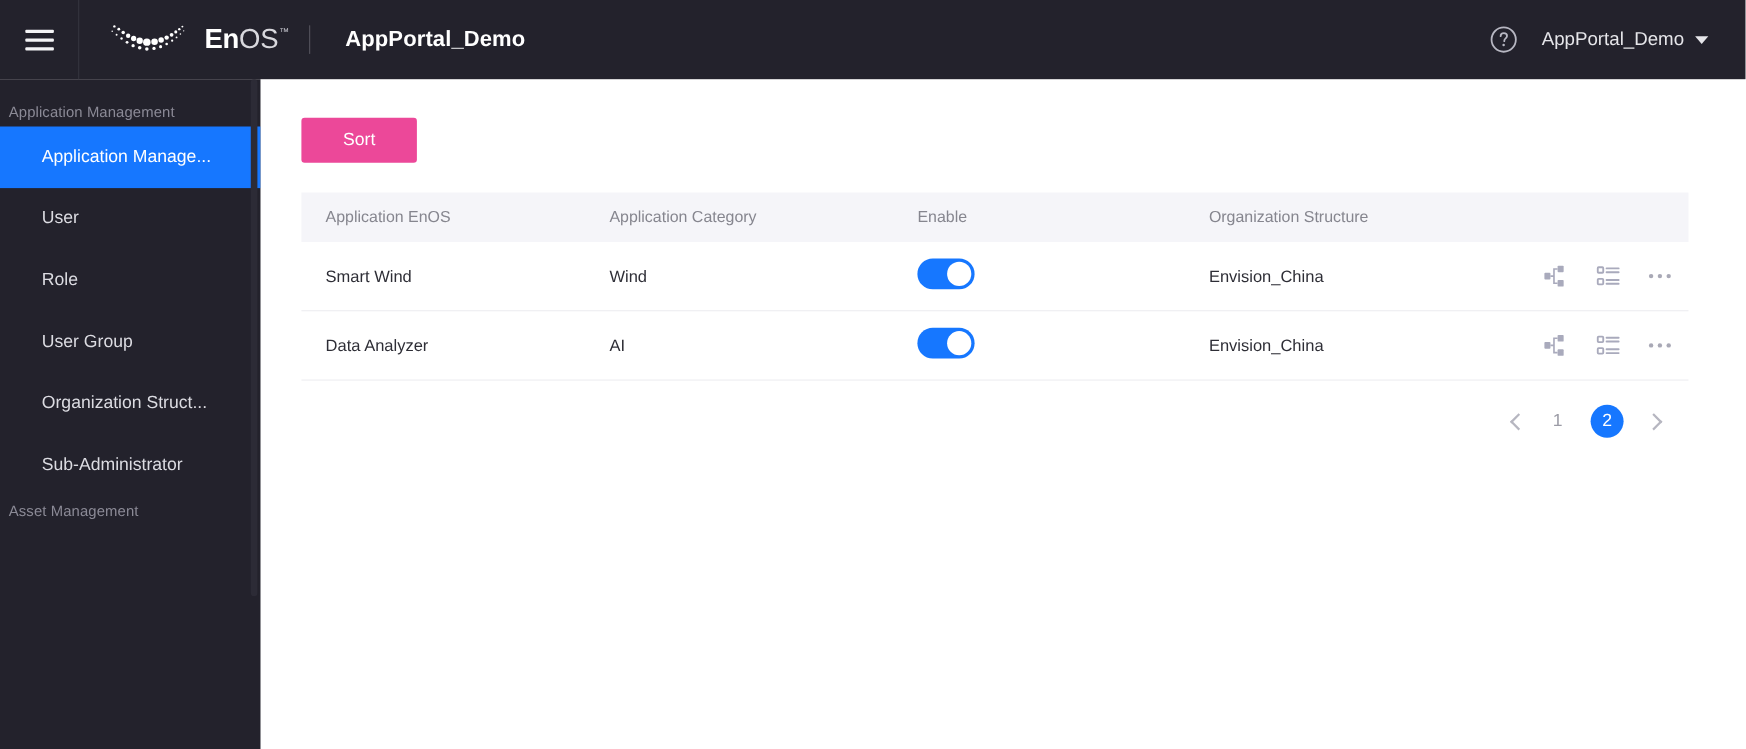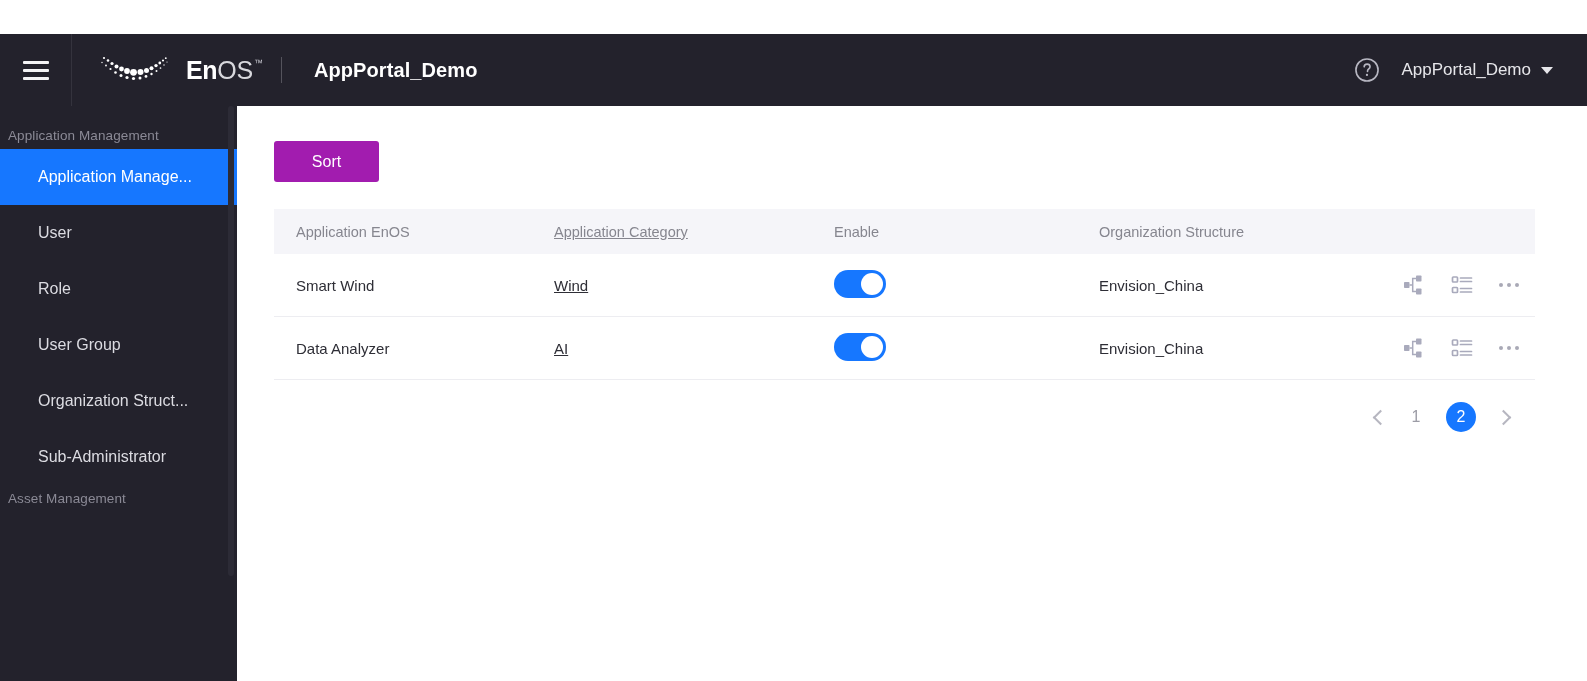--- a/index.html
+++ b/index.html
@@ -9,21 +9,21 @@
     background: #ffffff;
     overflow: hidden;
   }
   #app { position: relative; width: 1587px; height: 681px; display: flex; flex-direction: column; }
 
   
   .header {
     height: 72px; min-height: 72px;
     background: #23222c;
     display: flex; align-items: center;
-    position: relative; z-index: 5; margin-top: 34px;
+    position: relative; z-index: 5;
   }
   .hamburger-wrap {
     width: 72px; height: 72px;
     display: flex; align-items: center; justify-content: center;
     cursor: pointer;
     border-right: 1px solid #34333d;
   }
   .hamburger { width: 26px; height: 19px; display: flex; flex-direction: column; justify-content: space-between; }
   .hamburger span { display: block; height: 3px; background: #f4f4f6; border-radius: 1px; }
 
@@ -75,21 +75,21 @@
     background: #2c2b36; border-radius: 3px;
   }
 
   
   .main {
     flex: 1; background: #ffffff; position: relative;
     padding: 35px 52px 0 37px;
     min-width: 0;
   }
   .btn-sort {
-    background: #a21caf; color: #ffffff;
+    background: #ec4899; color: #ffffff;
     border: none; border-radius: 3px;
     font-family: "Liberation Sans", sans-serif;
     font-size: 16px;
     width: 105px; height: 41px;
     cursor: pointer;
     display: block;
   }
 
   
   .table { margin-top: 27px; width: 100%; }
@@ -102,21 +102,21 @@
   }
   .trow {
     height: 63px;
     display: flex; align-items: center;
     border-bottom: 1px solid #ededf1;
     color: #2e2e36;
     font-size: 15px;
   }
   .trow:first-of-type { border-top: none; }
   .c-name { width: 280px; padding-left: 22px; }
-  .c-cat  { width: 280px; text-decoration: underline; }
+  .c-cat  { width: 280px; }
   .c-en   { width: 265px; }
   .c-org  { flex: 1; }
   .c-act  { width: 160px; display: flex; align-items: center; justify-content: flex-end; gap: 26px; padding-right: 16px; }
 
   .toggle {
     width: 52px; height: 28px; border-radius: 14px;
     background: #1677ff; position: relative; cursor: pointer;
     display: inline-block;
   }
   .toggle .knob {

